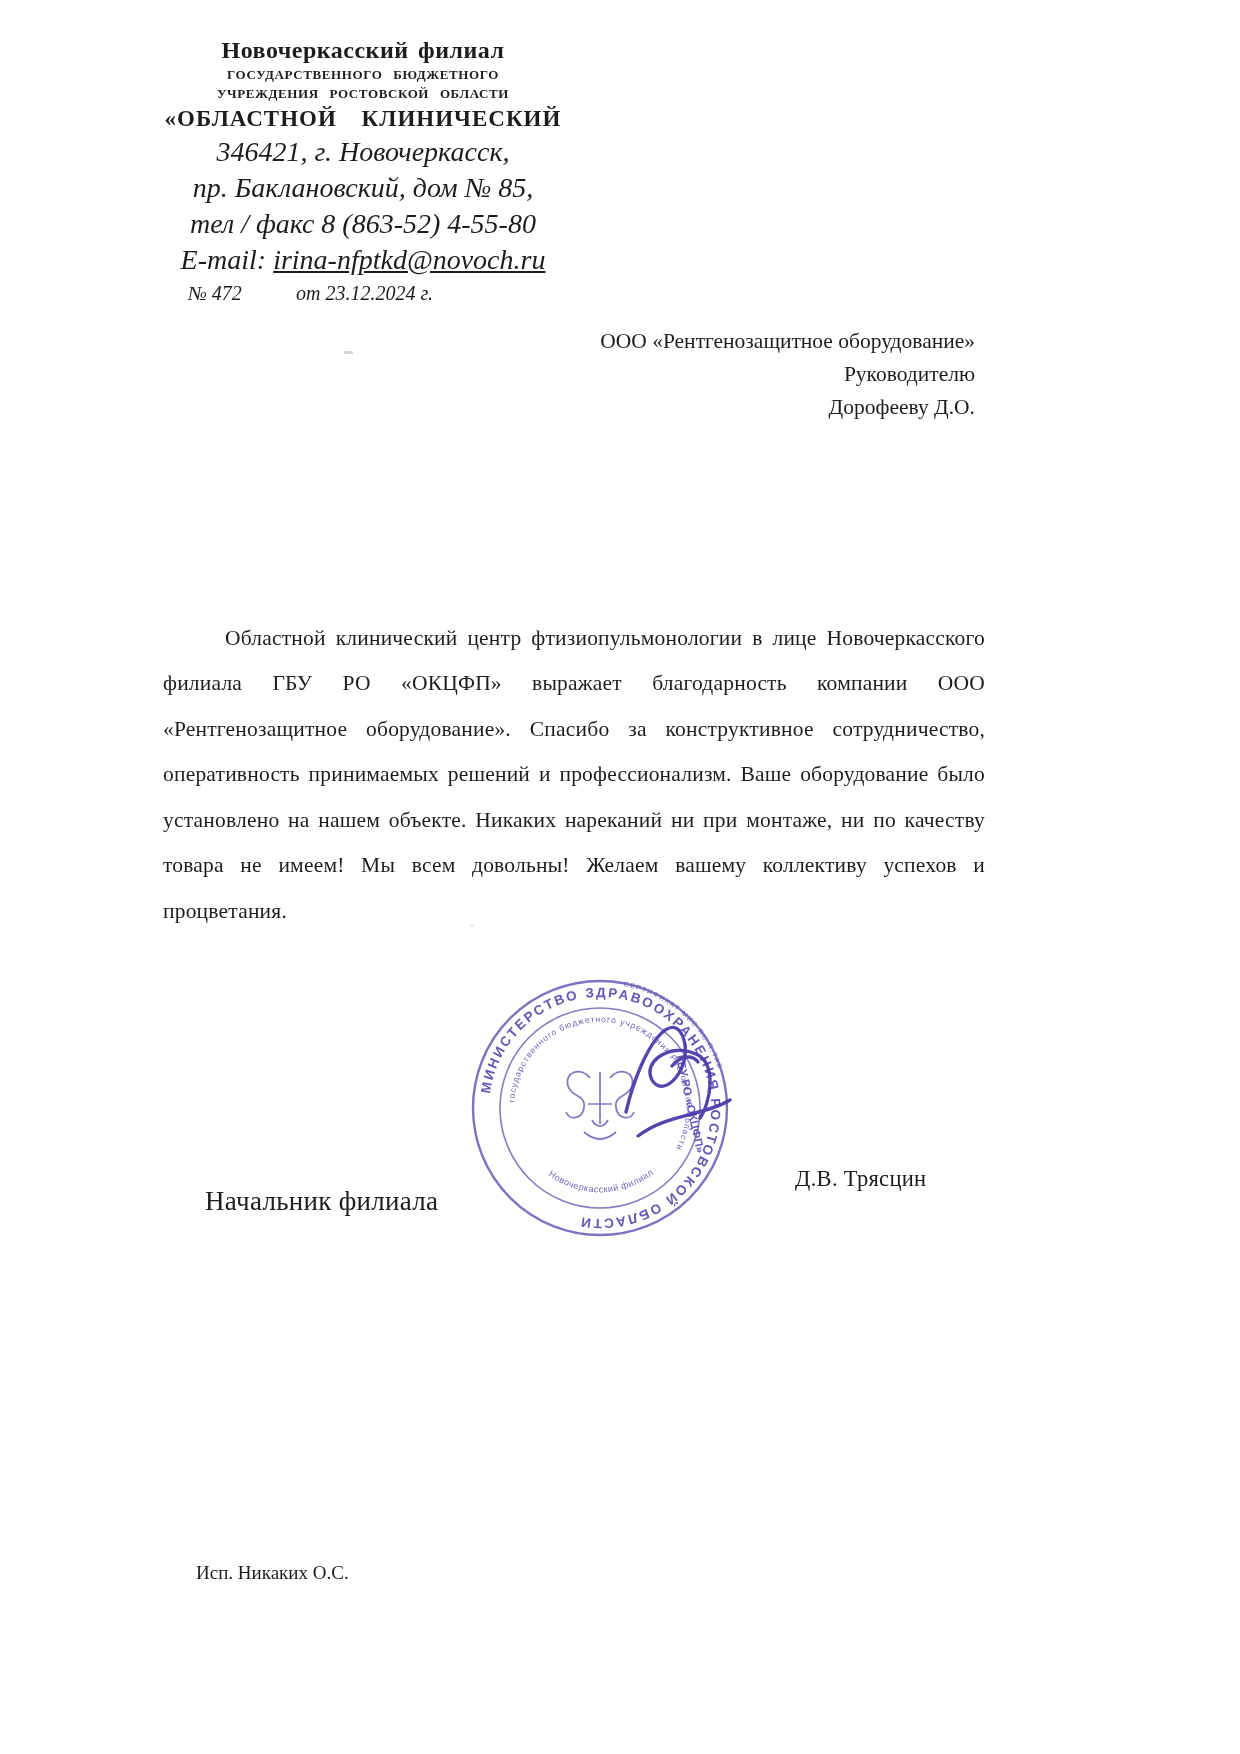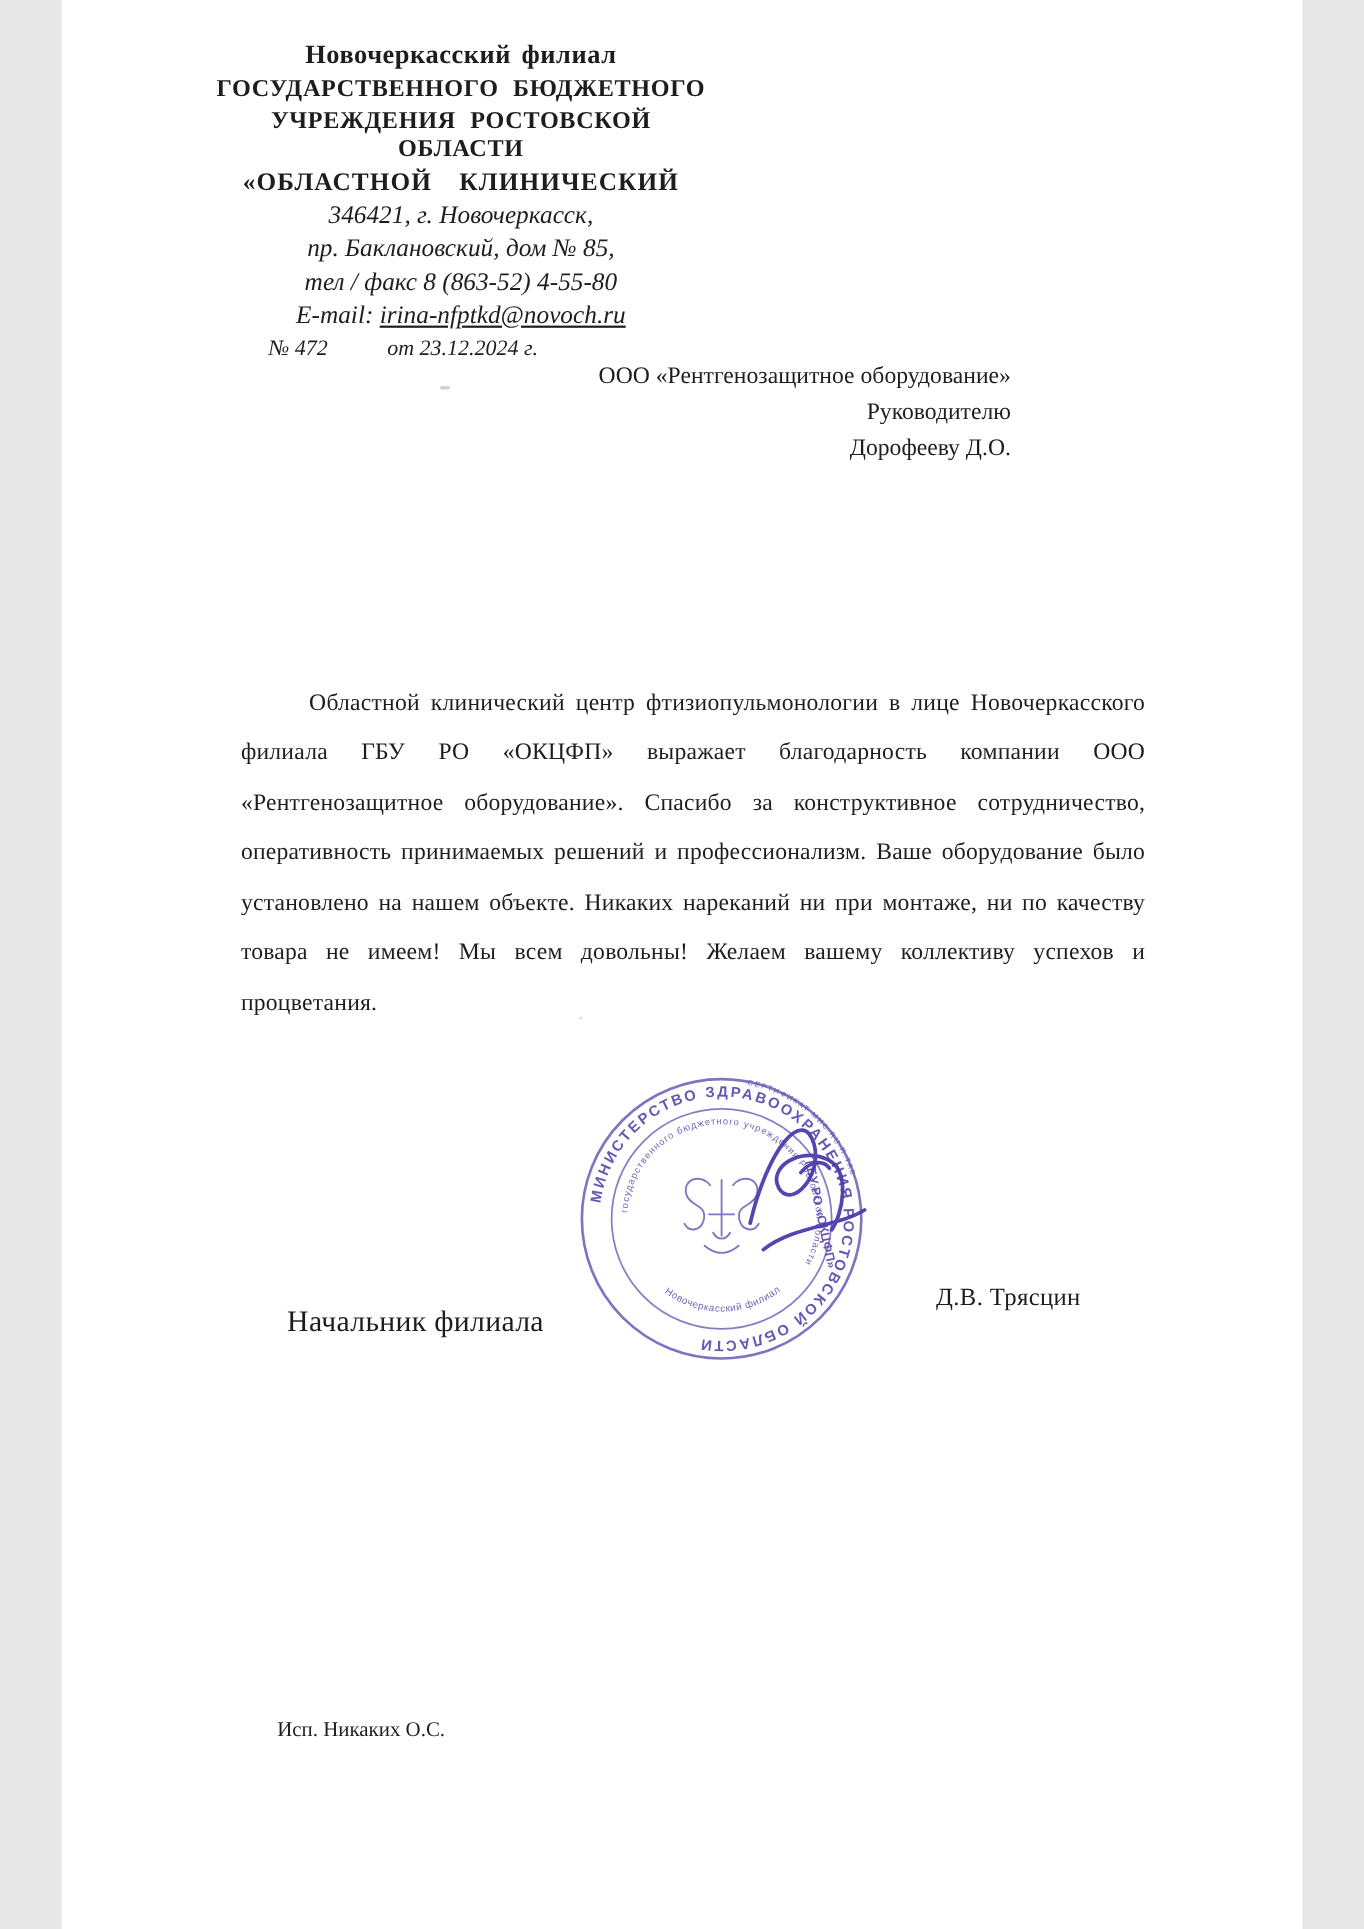--- a/index.html
+++ b/index.html
@@ -1,34 +1,34 @@
 <!DOCTYPE html>
 <html lang="ru"><head>
 <meta charset="utf-8">
 <style>
   html,body{margin:0;padding:0;background:#e8e8e8;}
   .page{
     position:relative;
-    width:1128px;height:1754px;
+    width:1240px;height:1754px;
     margin:0 auto;
     background:#ffffff;
     font-family:"Liberation Serif","DejaVu Serif",serif;
     color:#1d1d1d;
     overflow:hidden;
   }
   
   .letterhead{
     position:absolute;left:128px;top:36px;width:470px;
     text-align:center;line-height:1.18;
   }
   .lh-branch{font-size:24px;font-weight:bold;letter-spacing:.5px;word-spacing:3px;}
-  .lh-small{font-size:22px;font-weight:bold;letter-spacing:.6px;word-spacing:7px;margin-top:3px;}
+  .lh-small{font-size:13px;font-weight:bold;letter-spacing:.6px;word-spacing:7px;margin-top:3px;}
   .lh-name1{font-size:23px;font-weight:bold;letter-spacing:1px;word-spacing:18px;margin-top:4px;}
   .lh-name2{font-size:23px;font-weight:bold;letter-spacing:.5px;word-spacing:4px;}
-  .lh-addr{font-style:italic;font-size:23px;margin-top:3px;}
+  .lh-addr{font-style:italic;font-size:28px;margin-top:3px;}
   .lh-email a,.lh-email .email{ text-decoration:underline;color:#1d1d1d;}
   .lh-ref{position:relative;height:30px;margin-top:6px;font-size:20px;text-align:right;}
   .lh-ref .ref-no{position:absolute;left:60px;font-style:italic;}
   .lh-ref .ref-date{position:absolute;left:168px;font-style:italic;}
   
   .recipient{
     position:absolute;top:325px;right:265px;
     text-align:right;font-size:21.5px;line-height:33px;
   }
   

